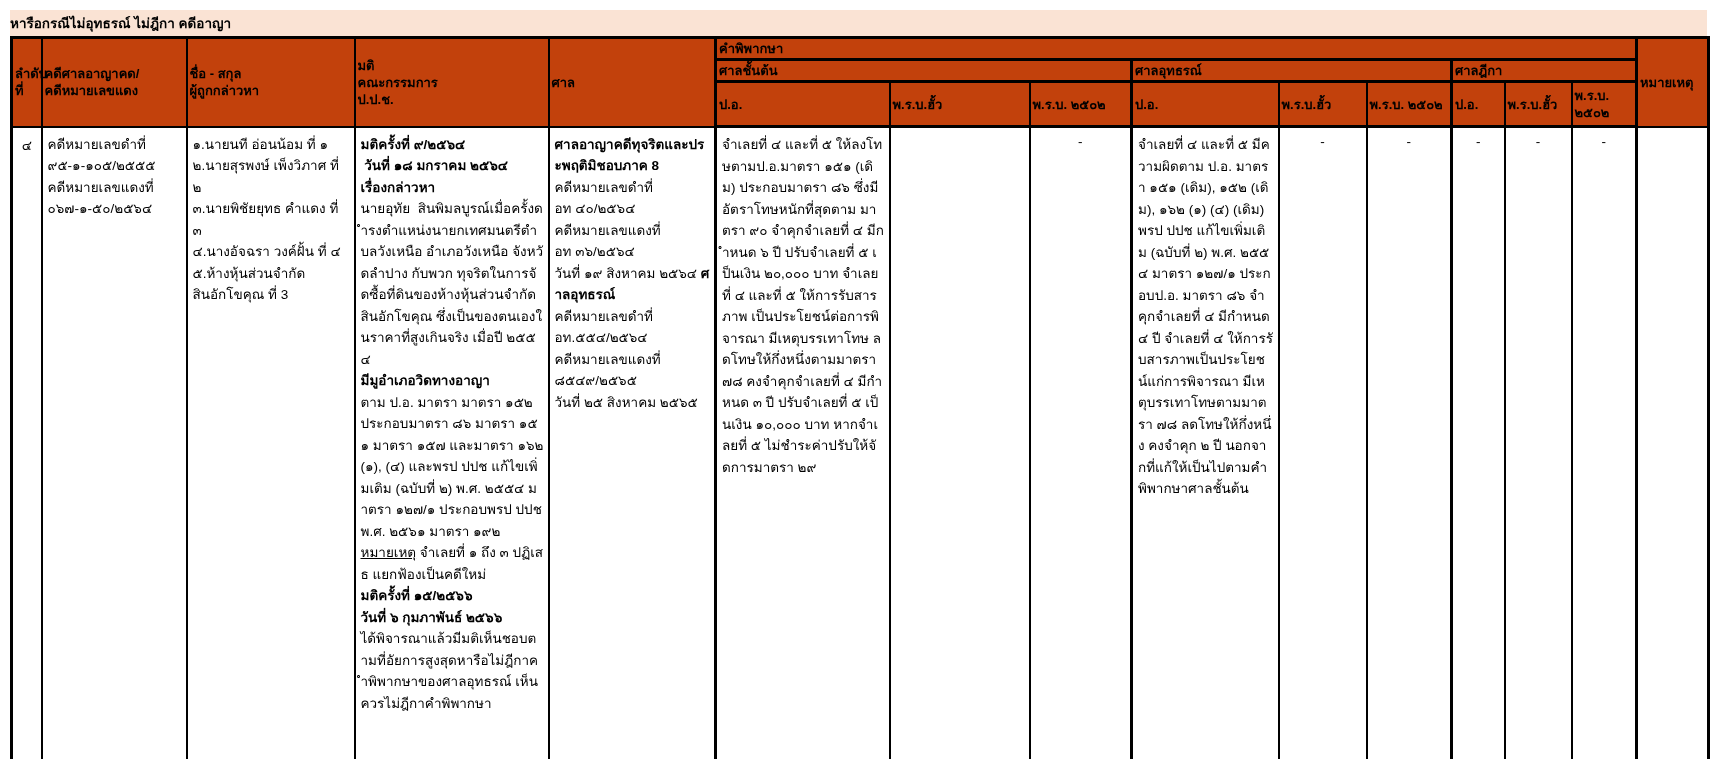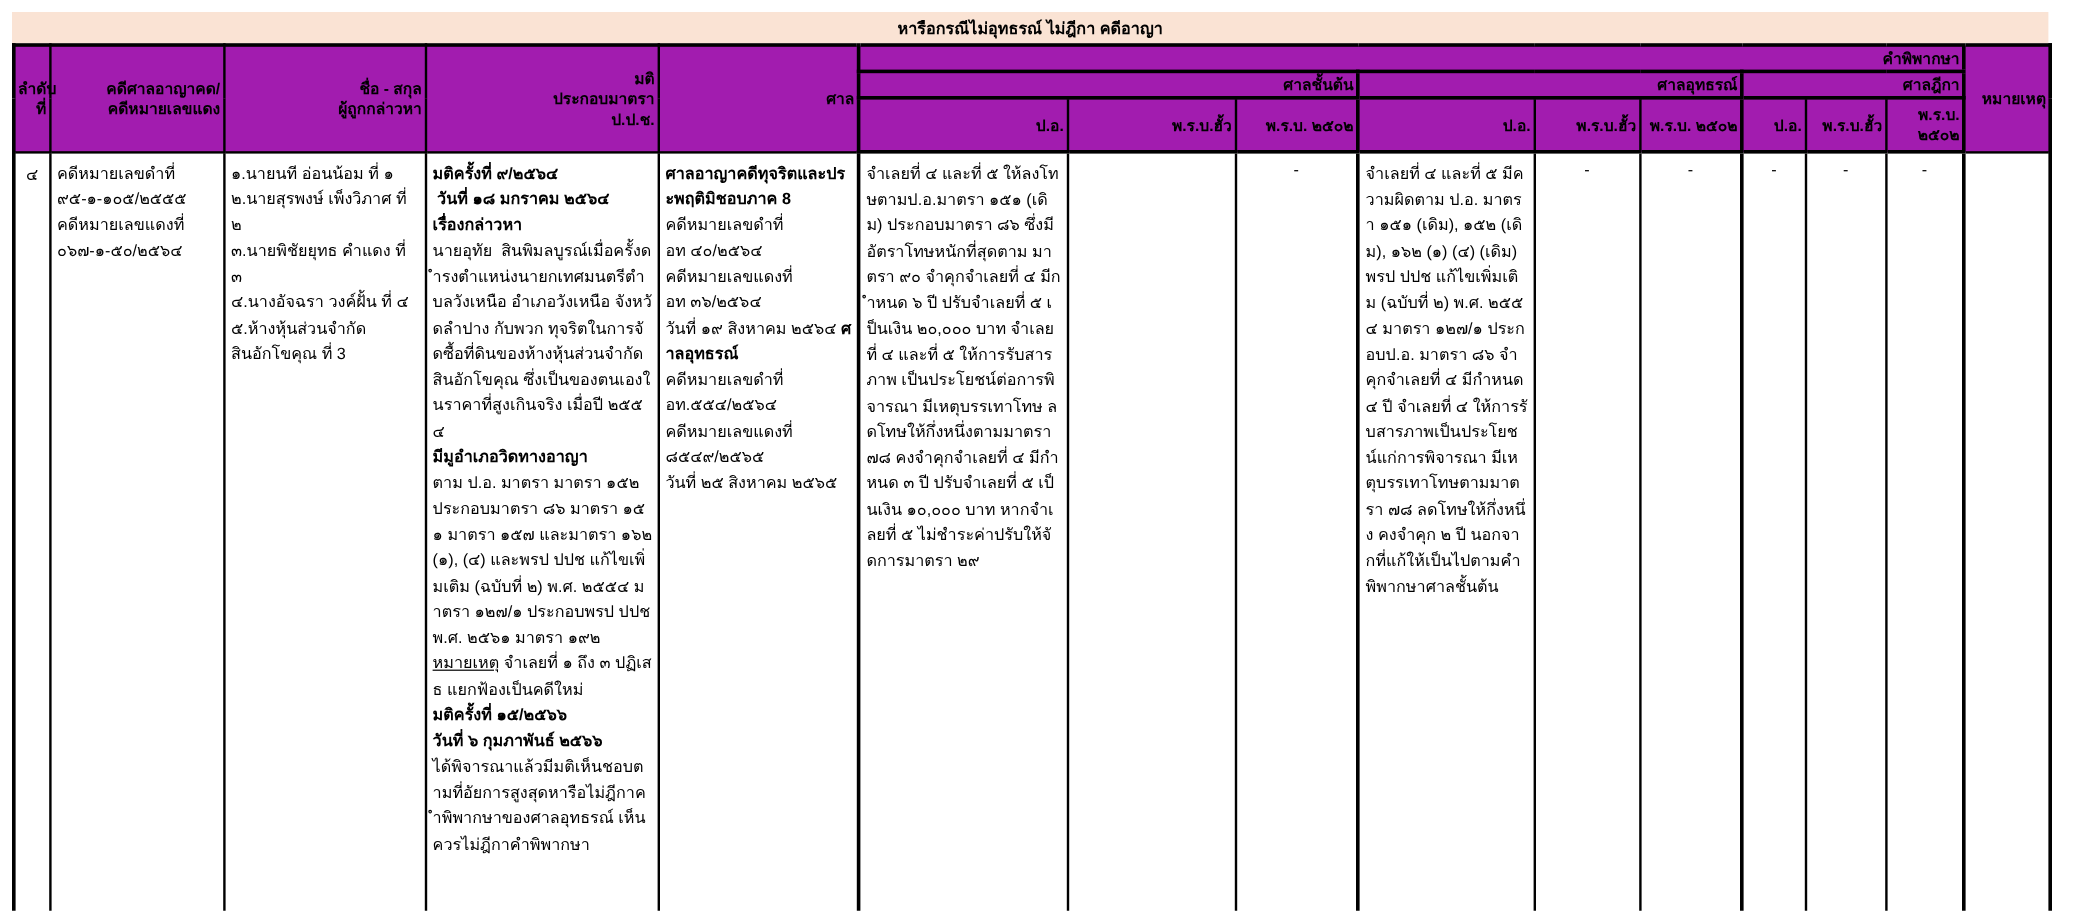--- a/index.html
+++ b/index.html
@@ -4,31 +4,31 @@
 <style>
   html,body{margin:0;padding:0;}
   body{
     width:1728px;height:759px;overflow:hidden;background:#fff;
     font-family:"Liberation Sans","DejaVu Sans",sans-serif;color:#000;
     position:relative;
   }
   .sheet{position:absolute;left:10px;top:10px;width:1697px;}
   .title-band{
     height:26px;background:#fae3d4;
-    display:flex;align-items:center;justify-content:center;
+    display:flex;align-items:center;
     font-weight:bold;font-size:13.5px;
   }
   table.main{
     border-collapse:collapse;table-layout:fixed;width:1697px;
     border:3px solid #000;
   }
   th,td{border:2px solid #000;box-sizing:border-box;}
   thead th{
-    background:#a21caf;font-weight:bold;font-size:13px;
-    text-align:right;vertical-align:middle;
+    background:#c2410c;font-weight:bold;font-size:13px;
+    text-align:left;vertical-align:middle;
     white-space:pre-line;padding:1px 2px;line-height:17px;
   }
   tr.hrow-1 th{height:22px;}
   tr.hrow-2 th{height:22px;border-bottom-width:3px;}
   tr.hrow-1 th.judgment{border-bottom-width:3px;}
   tr.hrow-3 th{height:45px;border-bottom-width:3px;}
   th.grp-start,td.grp-start{border-left-width:3px;}
   tbody td{
     vertical-align:top;font-size:13.5px;
     padding:6px 4px 0 5px;height:660px;background:#fff;
@@ -67,21 +67,21 @@
     </colgroup>
     <thead>
       <tr class="hrow-1">
         <th rowspan="3">ลำดับ
 ที่</th>
         <th rowspan="3">คดีศาลอาญาคด/
 คดีหมายเลขแดง</th>
         <th rowspan="3">ชื่อ - สกุล
 ผู้ถูกกล่าวหา</th>
         <th rowspan="3">มติ
-ประกอบมาตรา
+คณะกรรมการ
 ป.ป.ช.</th>
         <th rowspan="3">ศาล</th>
         <th colspan="9" class="judgment grp-start">คำพิพากษา</th>
         <th rowspan="3" class="grp-start">หมายเหตุ</th>
       </tr>
       <tr class="hrow-2">
         <th colspan="3" class="grp-start">ศาลชั้นต้น</th>
         <th colspan="3" class="grp-start">ศาลอุทธรณ์</th>
         <th colspan="3" class="grp-start">ศาลฎีกา</th>
       </tr>

